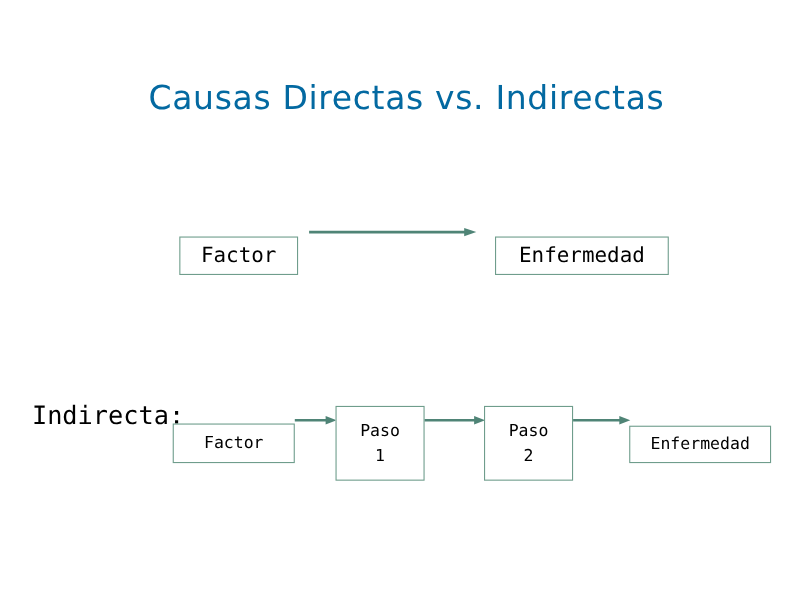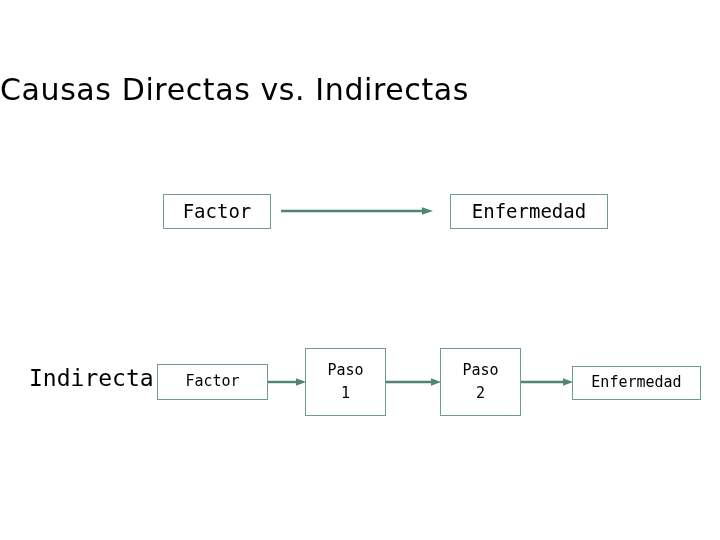--- a/index.html
+++ b/index.html
@@ -19,26 +19,26 @@
     height: 540px;
     background: #ffffff;
   }
 
   
   #slide-title {
     position: absolute;
     left: 0;
     top: 72px;
     width: 604px;
-    text-align: left;
+    text-align: right;
     font-family: "DejaVu Sans", sans-serif;
     font-size: 30px;
     font-weight: 400;
     letter-spacing: 0.6px;
-    color: #000000;
+    color: #0369a1;
     white-space: nowrap;
   }
 
   
   .row-label {
     position: absolute;
     font-family: "DejaVu Sans Mono", monospace;
     color: #000000;
     white-space: nowrap;
     line-height: 1;
@@ -61,20 +61,21 @@
     border: 1px solid #6f9d8c;
     background: #ffffff;
     color: #000000;
     font-family: "DejaVu Sans Mono", monospace;
     display: flex;
     align-items: center;
     justify-content: center;
     text-align: center;
     white-space: pre-line;
     line-height: 1.55;
+    margin-top: 21px;
   }
 
   
   #box-d-factor {
     left: 163px;
     top: 194px;
     width: 108px;
     height: 35px;
     font-size: 19px;
   }

